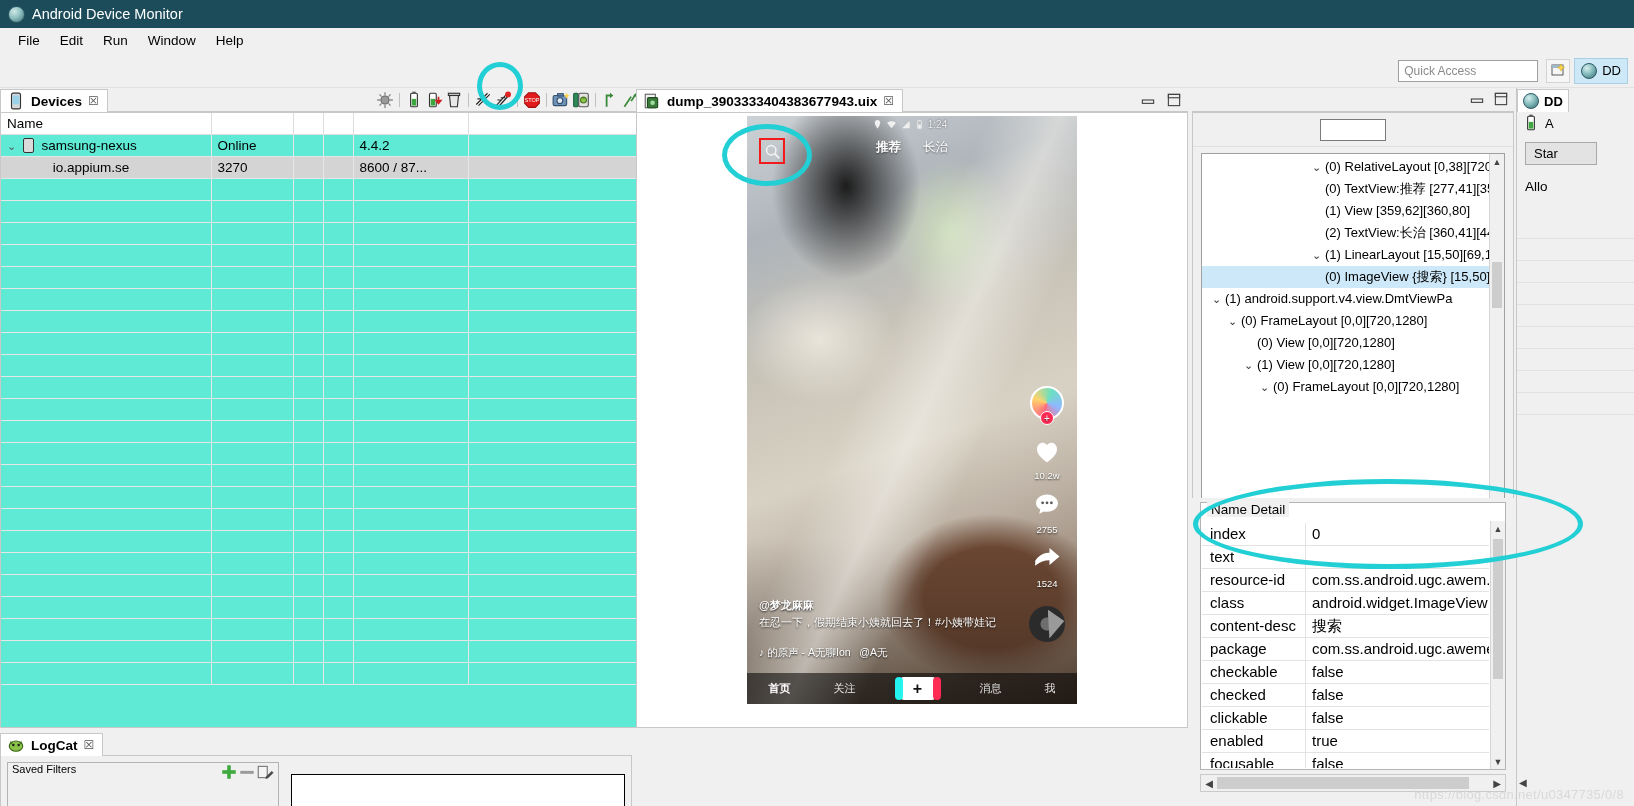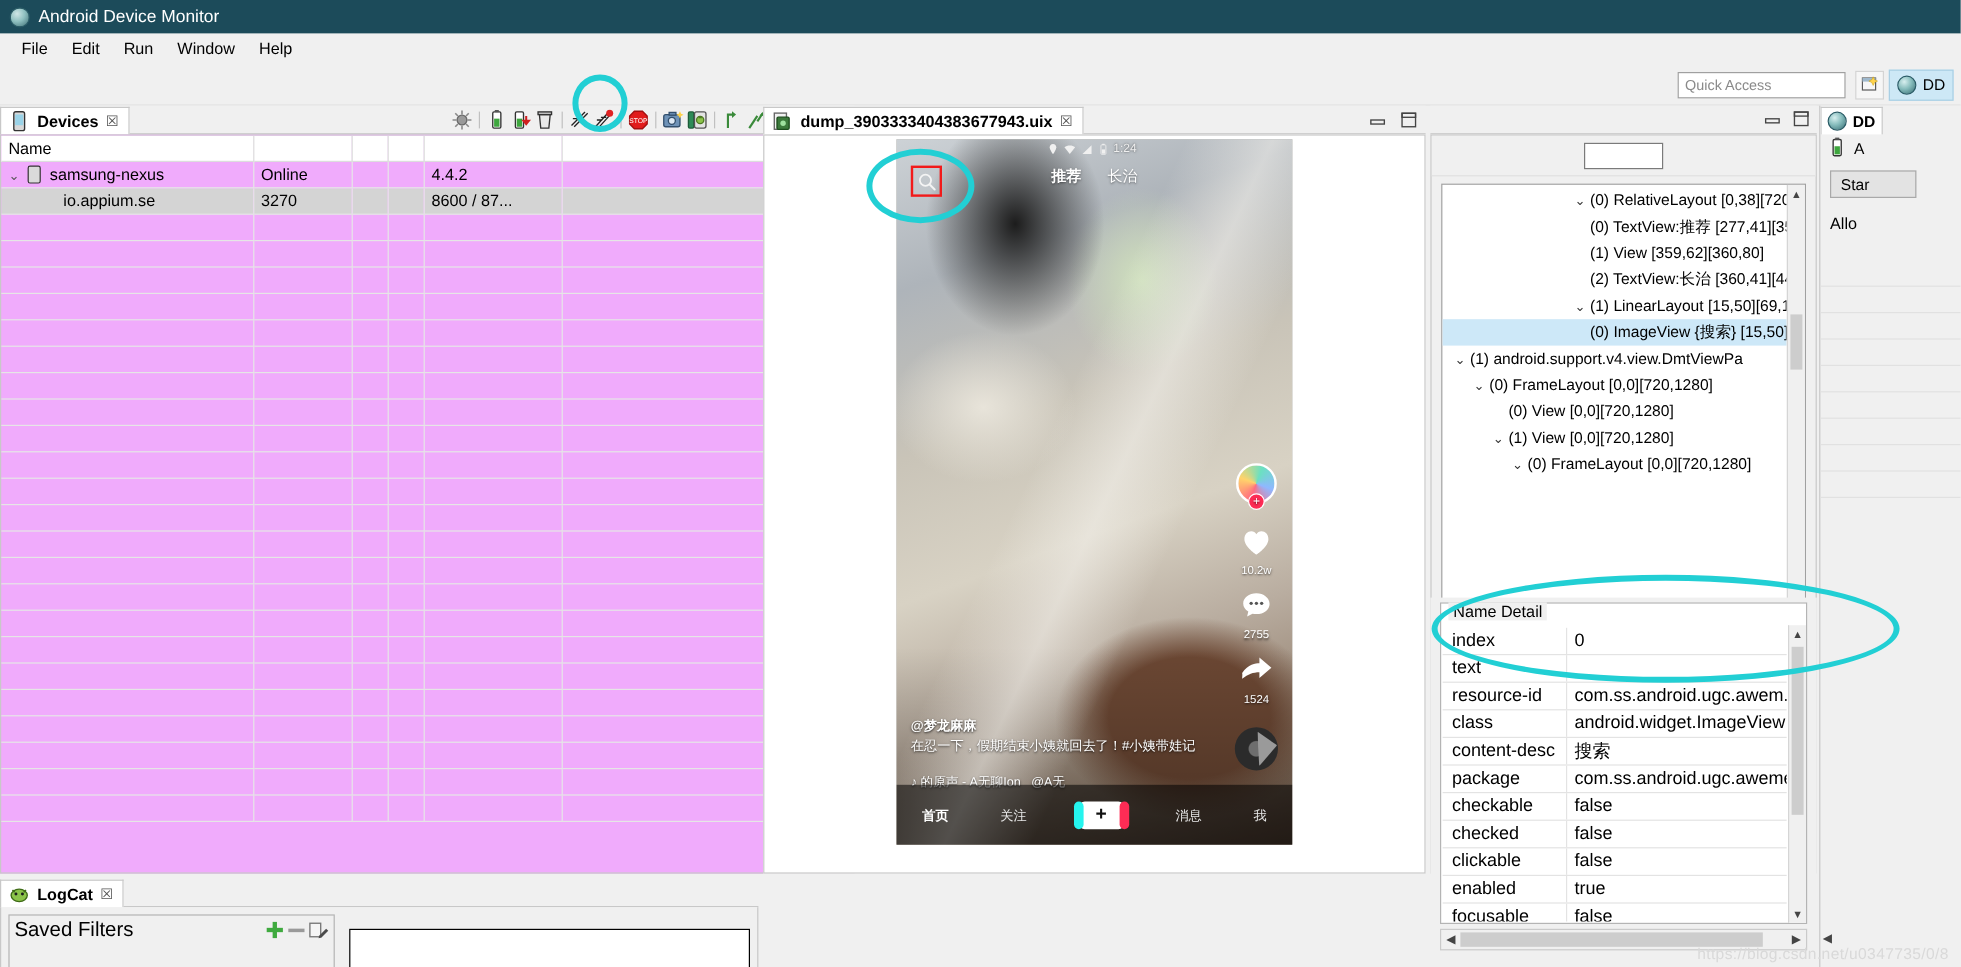--- a/index.html
+++ b/index.html
@@ -69,21 +69,21 @@
   }
   .viewtab {
     display:flex; align-items:center; gap:6px;
     height:23px; padding:0 8px 0 6px;
     background:#fff; border:1px solid #c8c8c8; border-bottom:none;
     font-weight:bold; font-size:13.5px; white-space:nowrap;
   }
   .viewtab .closex { font-weight:normal; font-size:12px; color:#555; }
   .tabline { flex:1; border-bottom:1px solid #c8c8c8; height:23px; }
   .viewbody { position:absolute; left:0; right:0; top:24px; bottom:0;
-              border:1px solid #c8c8c8; background:#f0abfc; overflow:hidden; }
+              border:1px solid #c8c8c8; background:#5eead4; overflow:hidden; }
 
   
   #devices-view { left:0; top:0; width:712px; height:640px; }
   .dev-toolbar {
     position:absolute; right:0; top:0; height:23px; display:flex;
     align-items:center; gap:2px; padding-right:4px;
   }
   .ticon { width:18px; height:18px; display:block; }
   .tsep { width:1px; height:14px; background:#c0c0c0; margin:0 3px; }
 
@@ -169,21 +169,21 @@
     width:46%; height:80%; background:#9a9a9a;
     clip-path:polygon(0 0,100% 40%,10% 100%);
   }
   .caption {
     position:absolute; left:12px; right:70px; bottom:44px; color:#fff;
     font-size:11px; line-height:1.55; text-shadow:0 1px 2px rgba(0,0,0,.8);
   }
   .caption .user { font-weight:bold; font-size:11px; }
   .caption .music { margin-top:13px; font-size:10.5px; }
   .botnav {
-    position:absolute; left:0; right:0; bottom:0; height:50px;
+    position:absolute; left:0; right:0; bottom:0; height:31px;
     background:rgba(0,0,0,0.55);
     display:flex; align-items:center; justify-content:space-around;
     color:#e7e7e7; font-size:11px;
   }
   .botnav .sel { color:#fff; font-weight:bold; }
   .plusbtn {
     width:38px;height:23px;border-radius:5px;background:#fff;position:relative;
   }
   .plusbtn:before,.plusbtn:after{
     content:"";position:absolute;top:0;width:8px;height:23px;border-radius:5px;
@@ -231,22 +231,22 @@
   .ndkey { width:104px; padding:2px 0 0 8px; border-right:1px solid #e3e3e3;
            white-space:nowrap; overflow:hidden; }
   .ndval { flex:1; padding:2px 0 0 6px; white-space:nowrap; overflow:hidden; }
 
   
   #logcat-view { left:0; top:644px; width:632px; height:162px; }
   .lc-body { position:absolute; left:0; right:0; top:24px; bottom:0;
              border:1px solid #c8c8c8; border-top:none; background:#f0f0f0; }
   .lc-panel { position:absolute; left:6px; top:6px; width:272px; bottom:0;
               border:1px solid #b4b4b4; background:#f0f0f0; }
-  .lc-panel-hdr { display:flex; align-items:center; height:24px; padding:0 4px;
-                  font-size:17px; }
+  .lc-panel-hdr { display:flex; height:24px; padding:0 4px;
+                  font-size:11px; }
   .lc-right { position:absolute; left:290px; right:6px; top:18px; bottom:0;
               border:1px solid #000; background:#fff; }
 
   
   #right-strip { position:absolute; right:0; top:0; width:118px; bottom:0;
                  border-left:1px solid #c8c8c8; background:#f0f0f0; overflow:hidden;}
   .rs-tab { display:flex; align-items:center; gap:5px; height:23px; padding:0 5px;
             background:#fff; border:1px solid #c8c8c8; border-bottom:none; font-size:13px;
             font-weight:bold; white-space:nowrap; }
   .rs-sub { display:flex; align-items:center; gap:5px; height:22px; padding:4px 5px;

